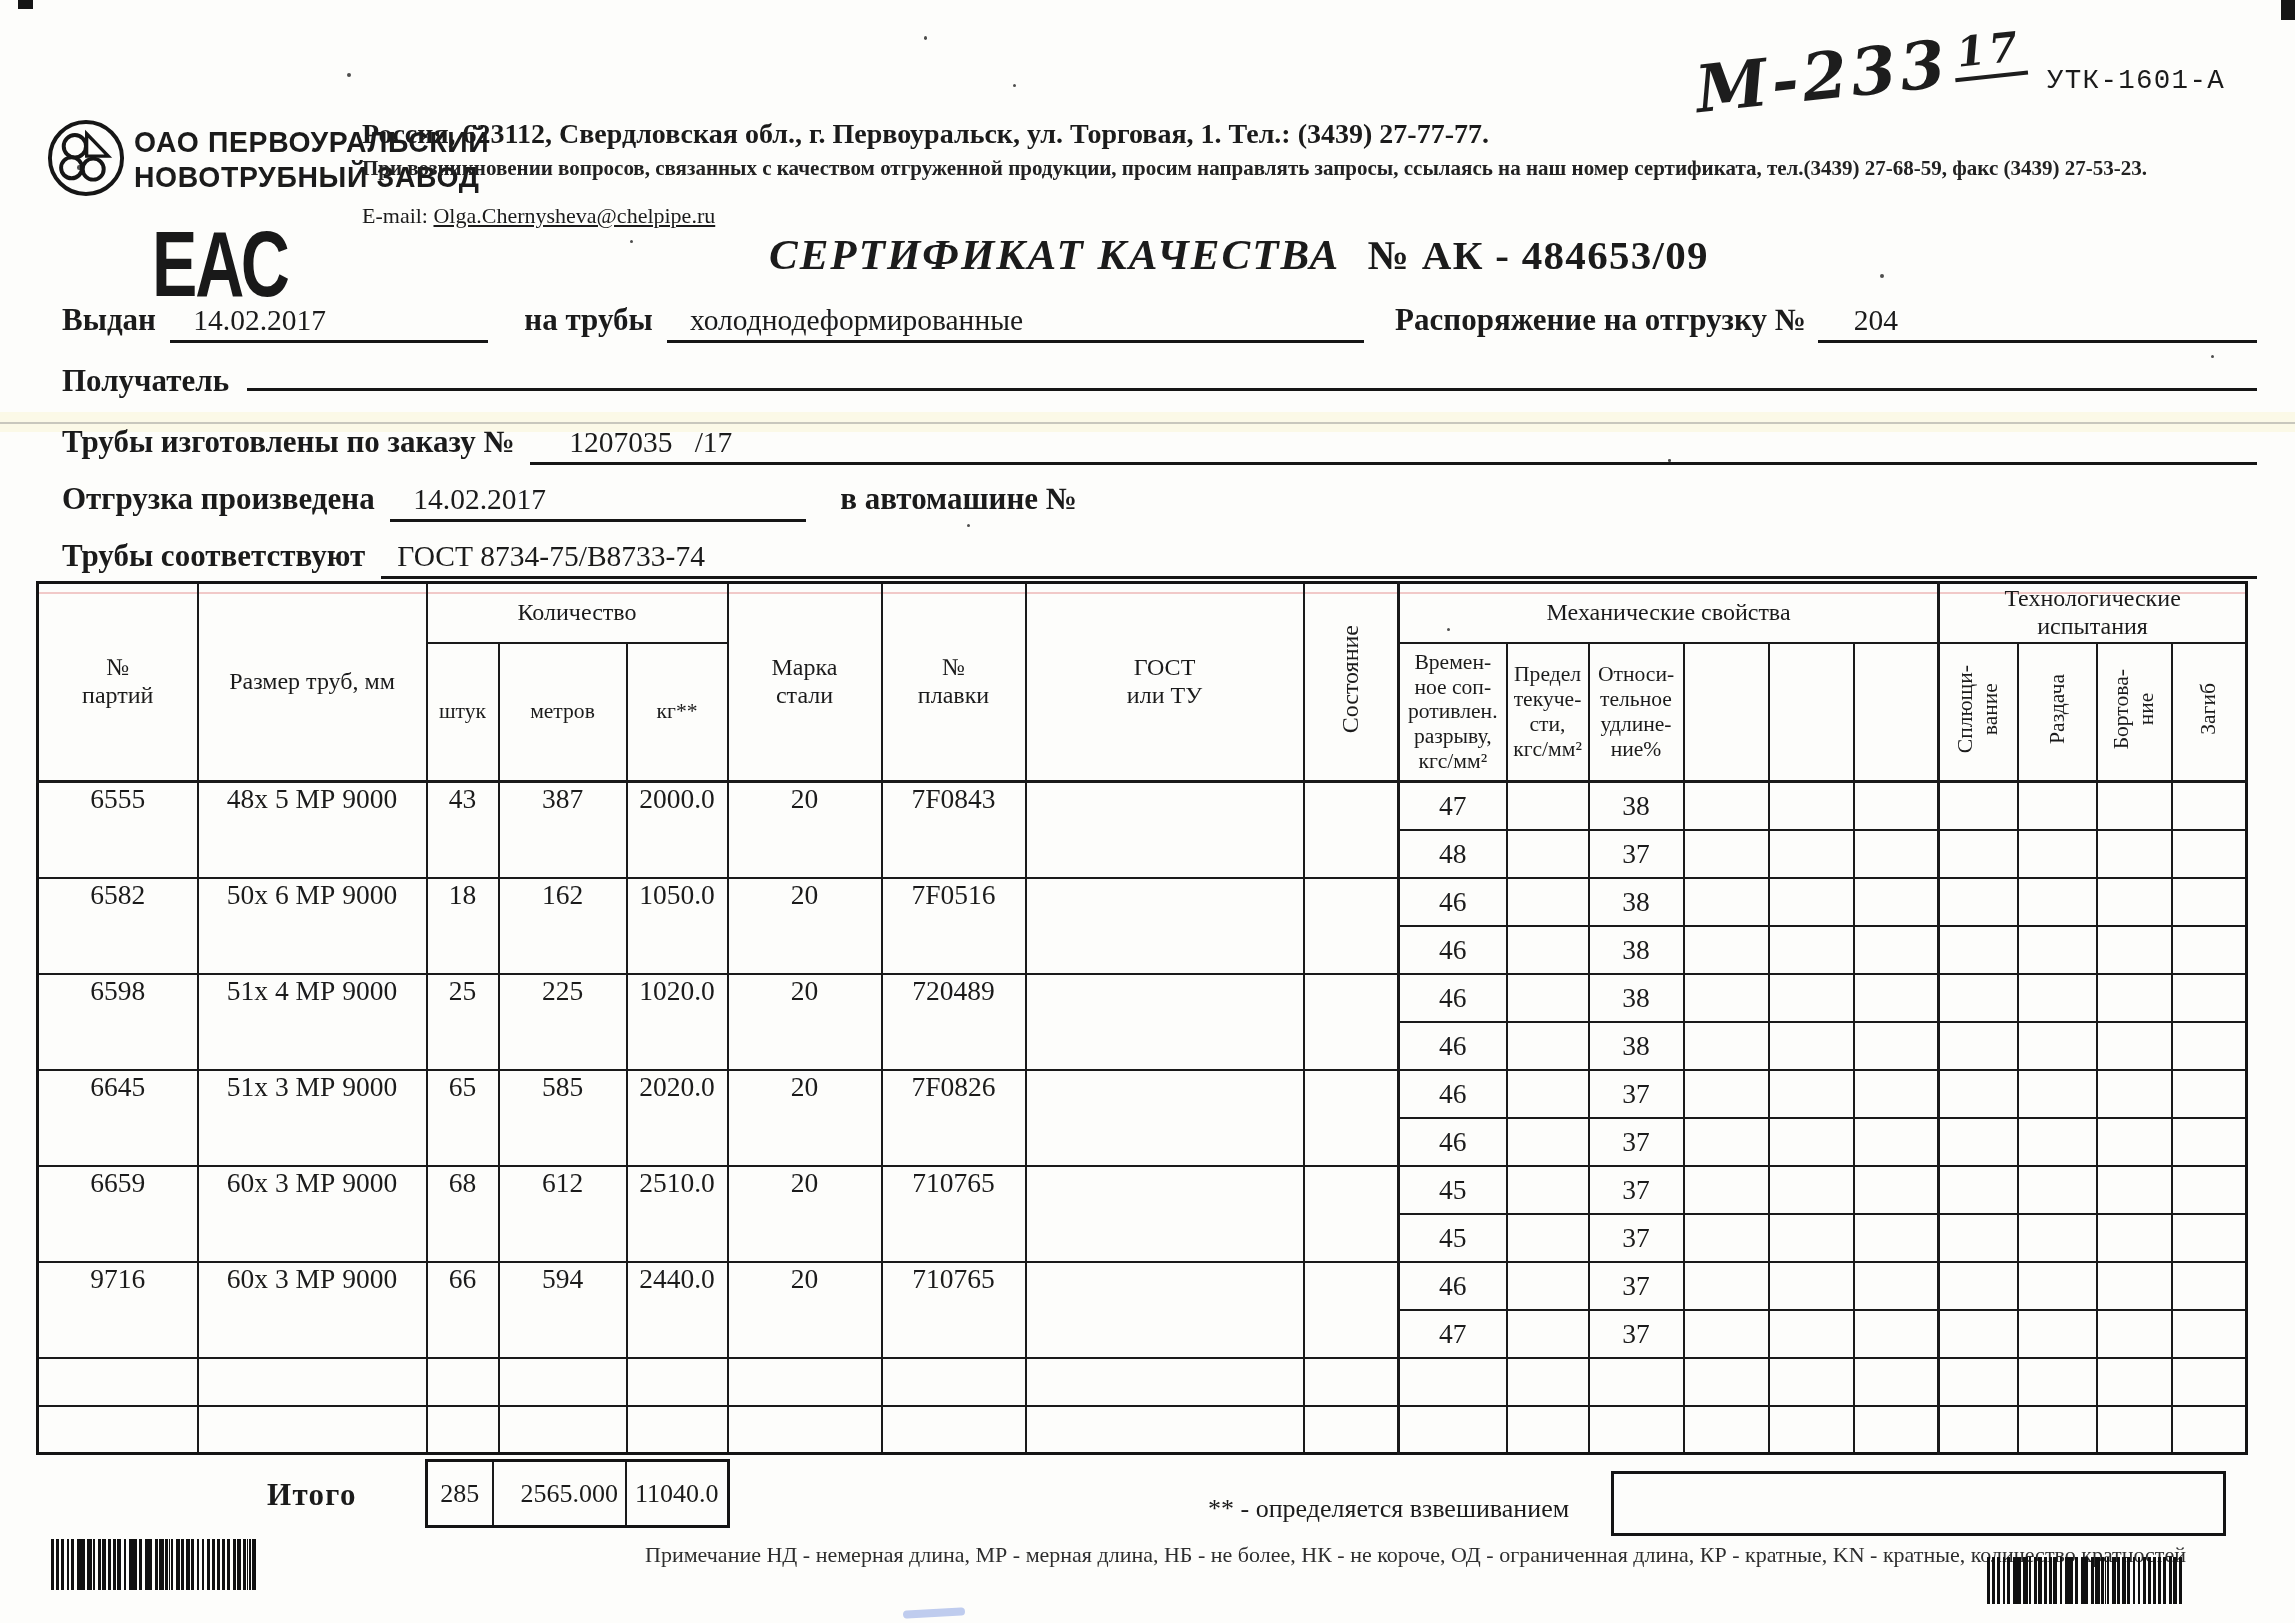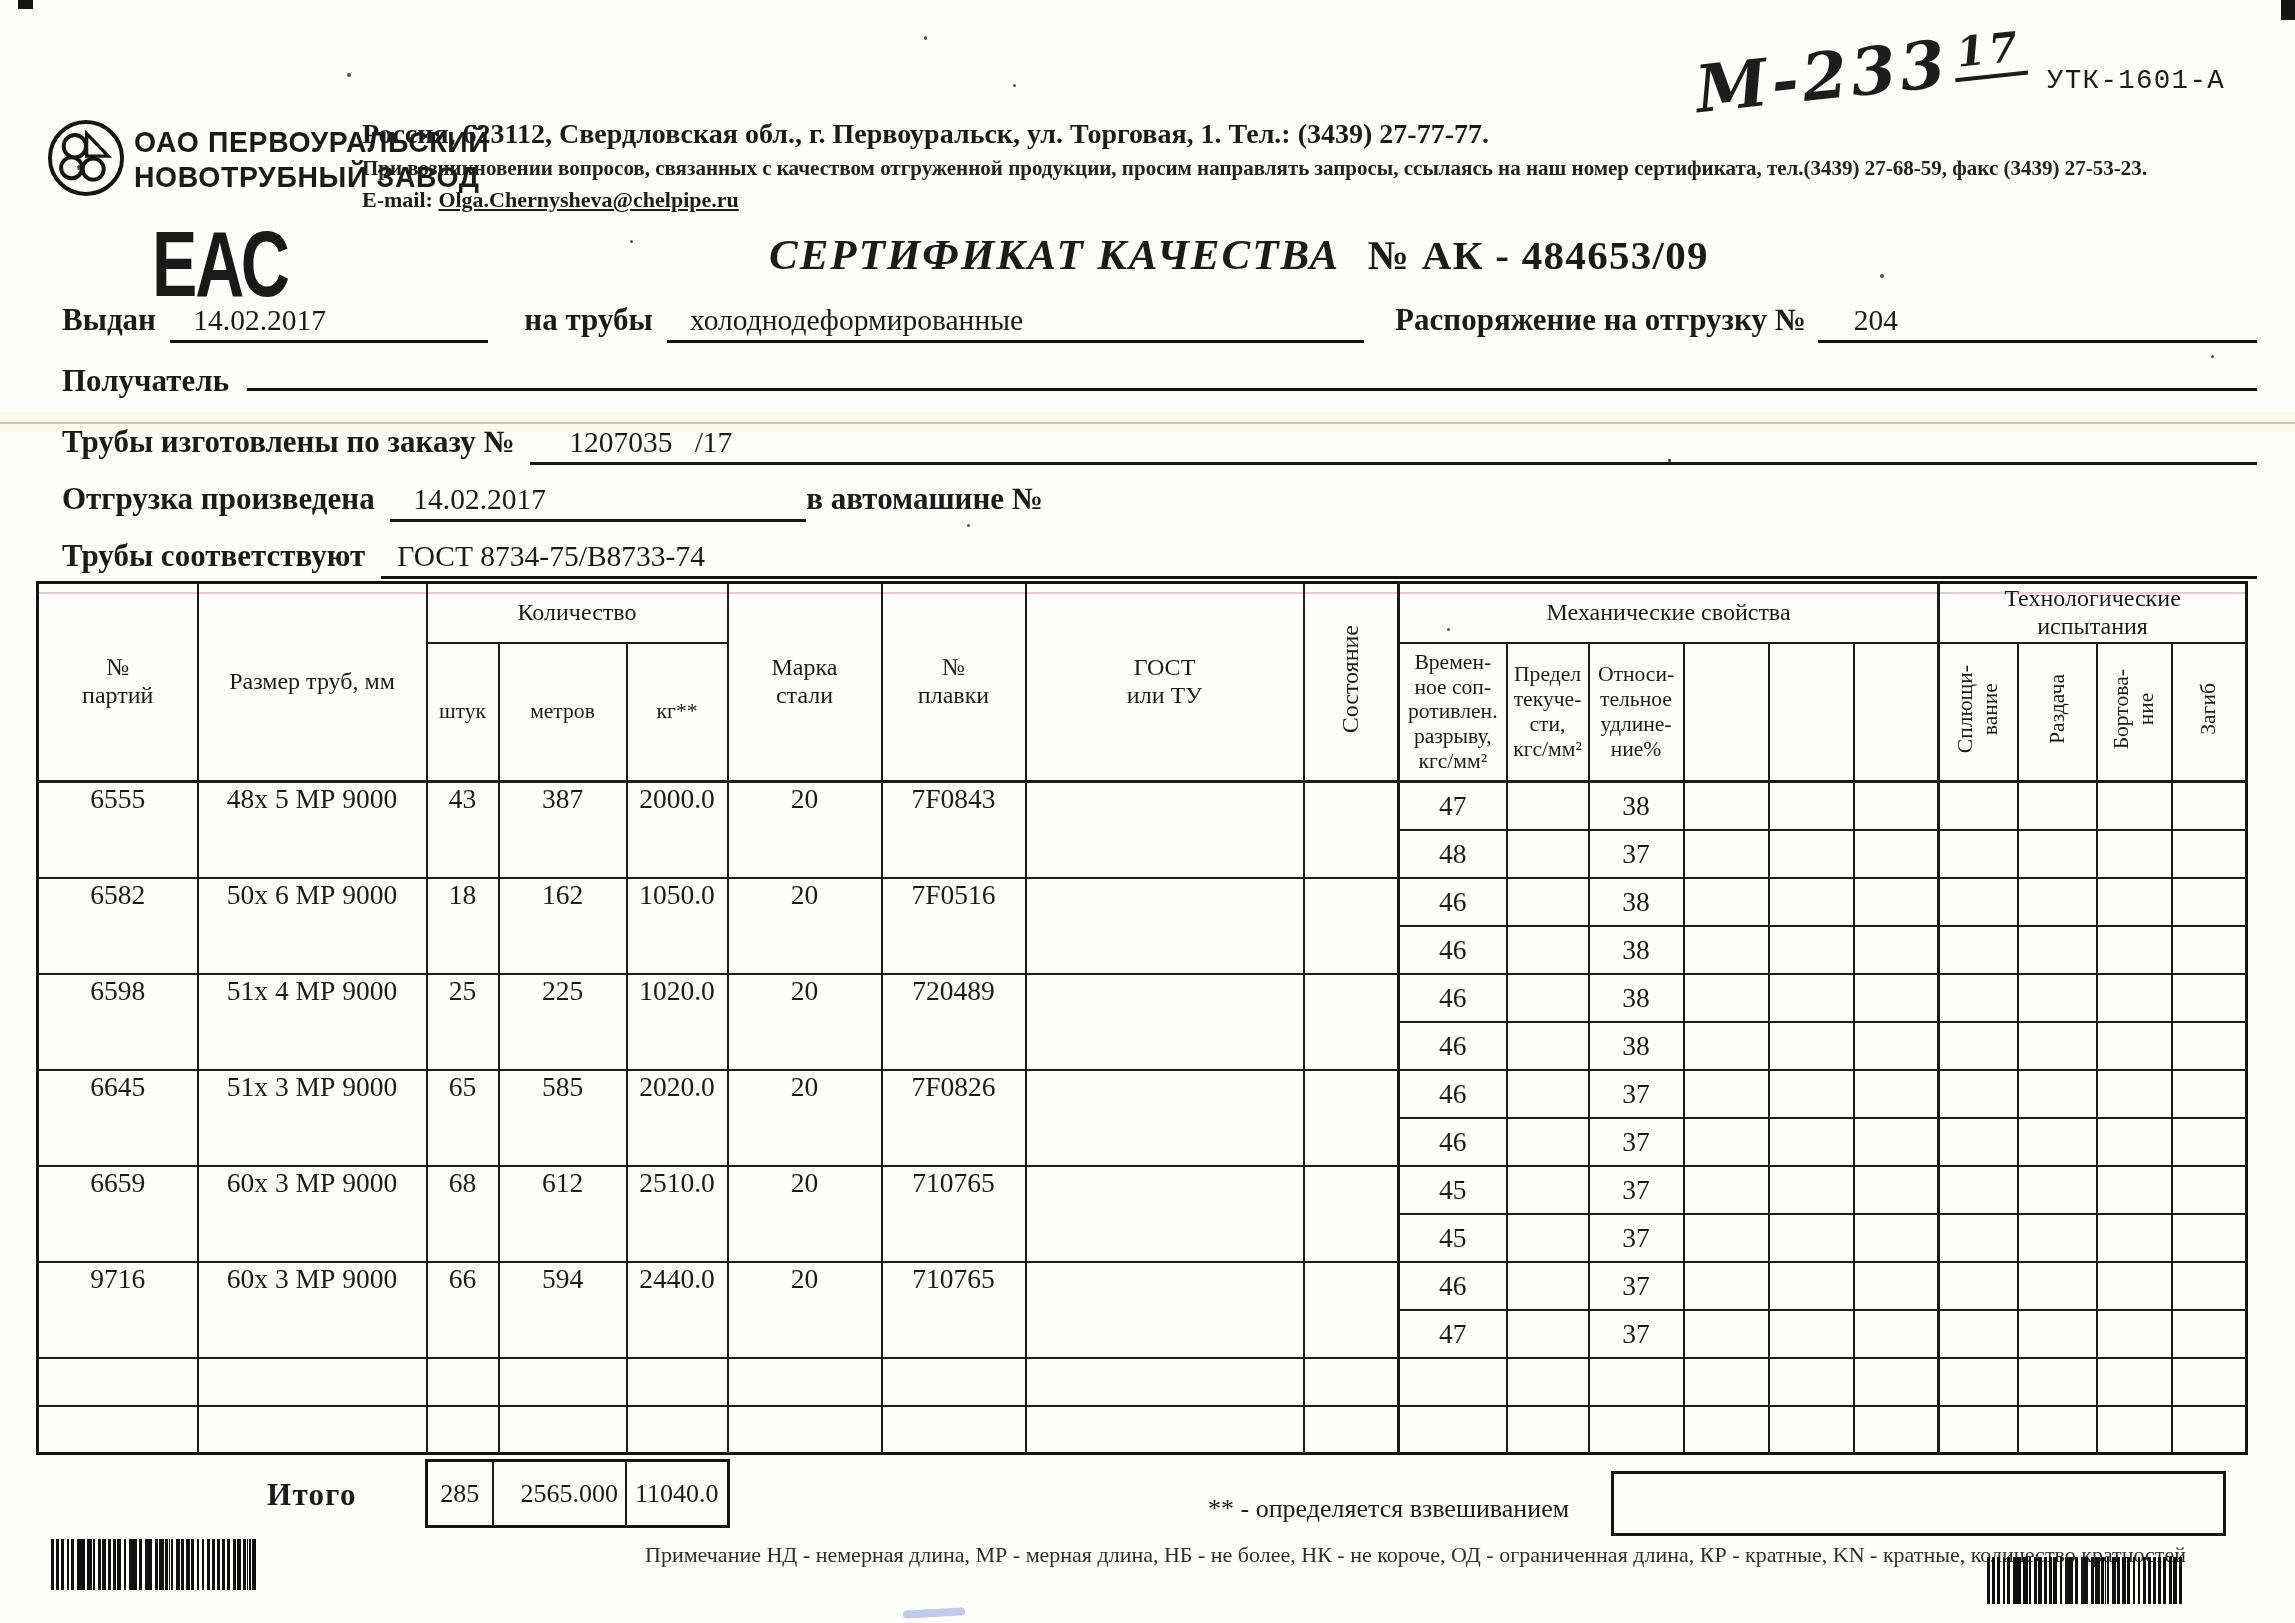--- a/index.html
+++ b/index.html
@@ -21,21 +21,21 @@
   .hw{left:1695px;top:34px;font-size:65px;font-style:italic;font-weight:bold;
       transform:rotate(-6deg);letter-spacing:3.9px;color:#1d1d1d;font-family:"DejaVu Serif",serif;}
   .hw-sup{font-size:41px;vertical-align:18.3px;border-bottom:4.6px solid #1d1d1d;padding:0 3.9px 1.3px 3.9px;margin-left:5.2px;}
   .form-code{left:2047px;top:65px;font-size:27.5px;letter-spacing:1.3px;font-family:Liberation Mono, monospace;}
   .logo{left:46px;top:118px;}
   .company{left:134px;top:124px;font-family:"Liberation Sans","DejaVu Sans",sans-serif;
            font-weight:bold;font-size:29.5px;line-height:35px;letter-spacing:0.7px;transform:scaleX(.96);transform-origin:left top;}
   .contact{left:362px;top:118px;width:1885px;}
   .addr1{font-size:28px;font-weight:bold;}
   .addr2{font-size:21px;font-weight:bold;margin-top:5.9px;color:#222;}
-  .addr3{font-size:22px;font-weight:bold;margin-top:6px;}
+  .addr3{font-size:22px;font-weight:normal;margin-top:22px;}
   .email{text-decoration:underline;}
   .eac{left:152px;top:211px;font-family:"Liberation Sans","DejaVu Sans",sans-serif;
        font-weight:bold;font-size:68px;letter-spacing:-2px;transform:scaleY(1.35);transform-origin:left top;color:#191919;}
   .title{left:769px;top:230px;white-space:nowrap;}
   .title-main{font-size:43px;font-weight:bold;font-style:italic;letter-spacing:2px;}
   .title-num{font-size:41px;font-weight:bold;margin-left:27.5px;letter-spacing:1.3px;}
   
   .fline{position:absolute;left:62px;right:38px;display:flex;align-items:baseline;}
   .flabel{font-size:31px;font-weight:bold;white-space:nowrap;}
   .u{border-bottom:3.3px solid #161616;font-size:29.5px;white-space:nowrap;padding:0 0 2.6px 23px;}
@@ -132,21 +132,21 @@
   <span class="flabel">Получатель</span>
   <span class="u grow" style="margin-left:18.3px;"></span>
 </div>
 <div class="fline" style="top:424px;">
   <span class="flabel">Трубы изготовлены по заказу №</span>
   <span class="u grow pre" style="margin-left:15.7px;padding-left:39px;">1207035   /17</span>
 </div>
 <div class="fline" style="top:481px;">
   <span class="flabel">Отгрузка произведена</span>
   <span class="u" style="width:393px;margin-left:15.7px;">14.02.2017</span>
-  <span class="flabel" style="">в автомашине №</span>
+  <span class="flabel" style="margin-left:34px;">в автомашине №</span>
 </div>
 <div class="fline" style="top:538px;">
   <span class="flabel">Трубы соответствуют</span>
   <span class="u grow" style="margin-left:15.7px;padding-left:16.4px;">ГОСТ 8734-75/В8733-74</span>
 </div>
 
 <table class="cert">
   <colgroup>
     <col style="width:160px">
       <col style="width:229px">

